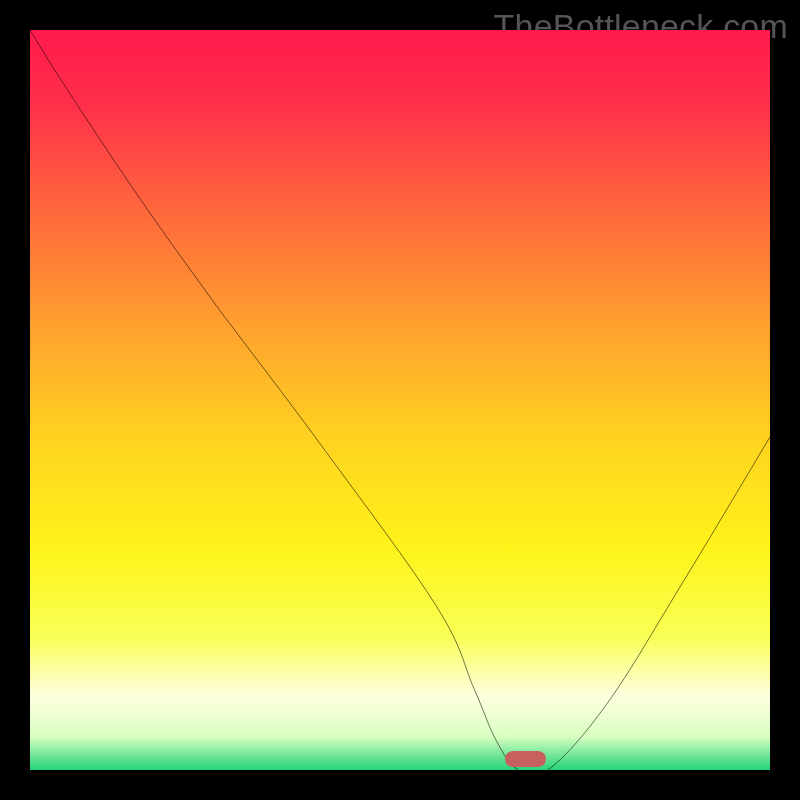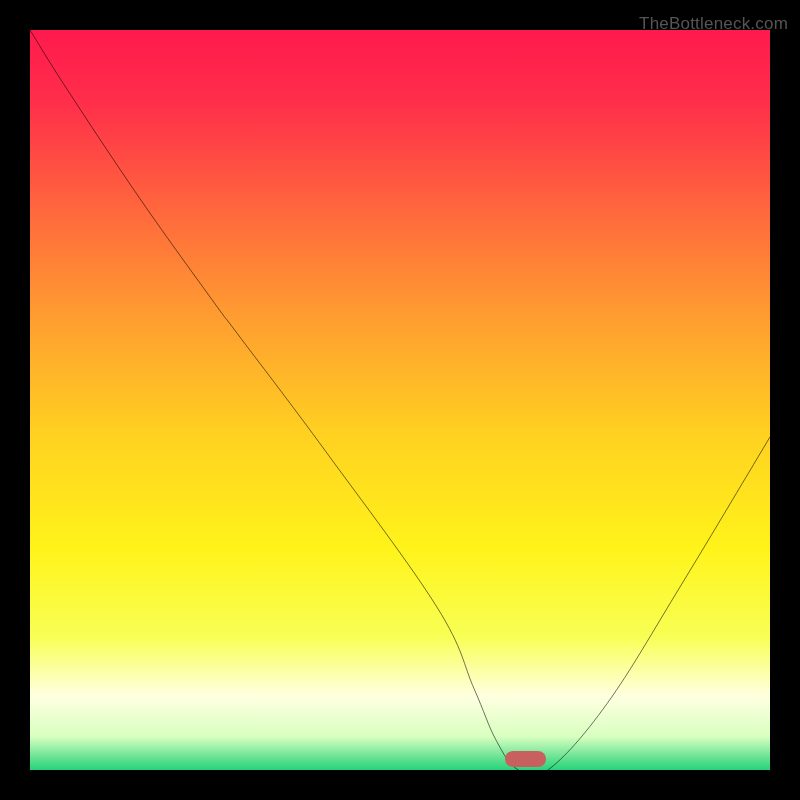--- a/index.html
+++ b/index.html
@@ -5,25 +5,25 @@
   * { margin: 0; padding: 0; box-sizing: border-box; }
   html, body { width: 800px; height: 800px; overflow: hidden; background: #000; }
   .frame {
     position: relative;
     width: 800px;
     height: 800px;
     background: #000;
   }
   .watermark {
     position: absolute;
-    top: 14px;
+    top: 7px;
     right: 12px;
     color: #555;
     font-family: Arial, Helvetica, sans-serif;
-    font-size: 17px;
+    font-size: 34px;
     font-weight: 400;
     letter-spacing: 0.2px;
     user-select: none;
   }
   .plot {
     position: absolute;
     left: 30px;
     top: 30px;
     width: 740px;
     height: 740px;

